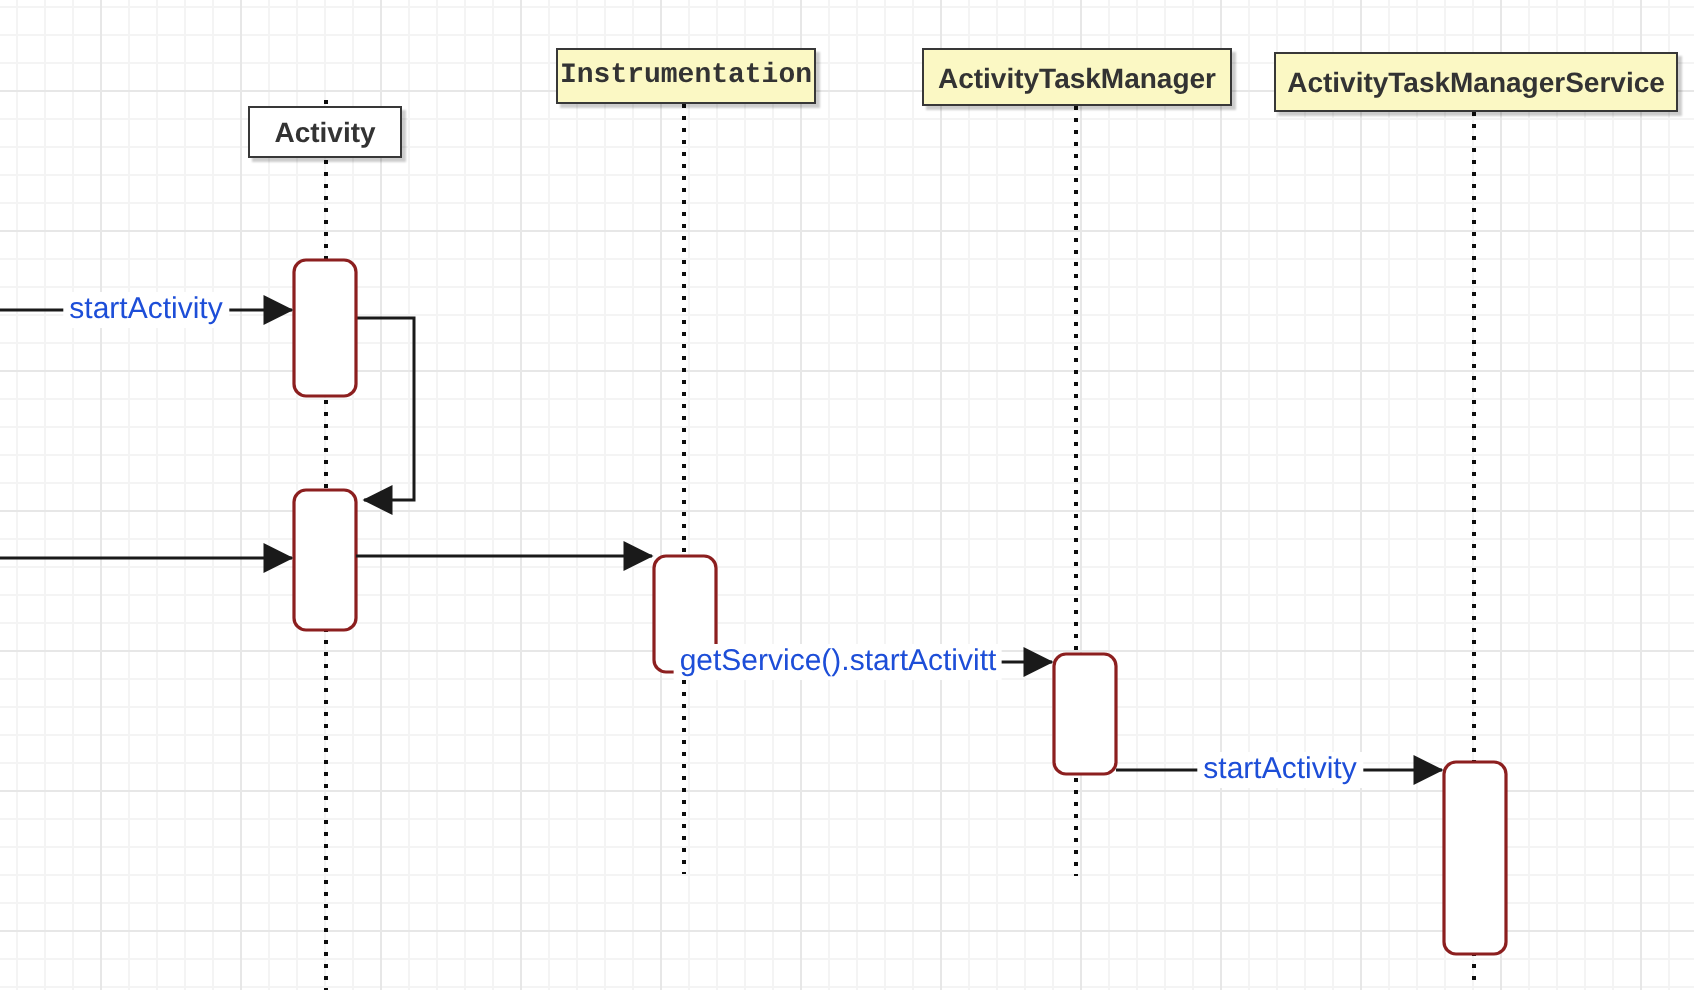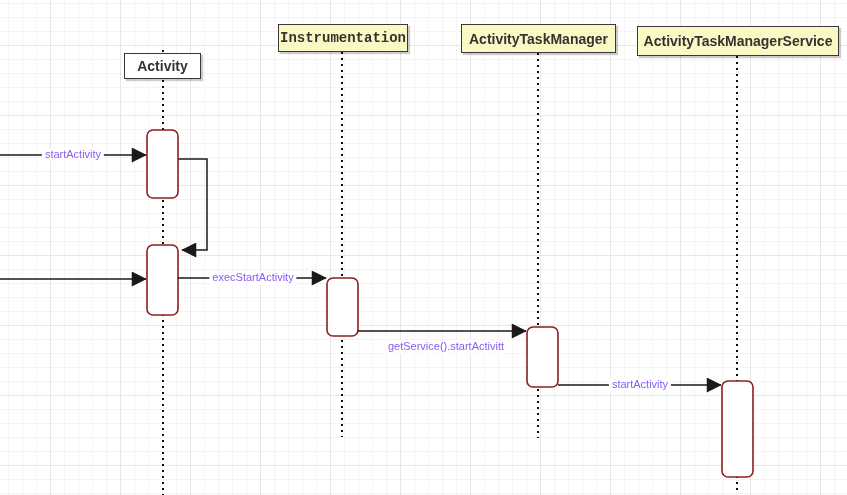--- a/index.html
+++ b/index.html
@@ -51,23 +51,23 @@
     color: #333333;
     white-space: nowrap;
   }
   .actor-white { background: #ffffff; }
   .actor-yellow { background: #fbf8c4; }
   .msg-label {
     position: absolute;
     transform: translate(-50%, -50%);
     background: #ffffff;
     padding: 0 3px;
-    font-size: 11px;
+    font-size: 15px;
     font-weight: 400;
-    color: #8b5cf6;
+    color: #1d4ed8;
     white-space: nowrap;
     line-height: 1.2;
   }
 </style>
 </head>
 <body>
 
 <div class="canvas">
 
   <svg class="diagram-svg" viewBox="0 0 847 495" xmlns="http://www.w3.org/2000/svg">
@@ -104,17 +104,16 @@
     <span>Instrumentation</span>
   </div>
   <div class="actor-box actor-yellow" style="left:461px; top:24px; width:155px; height:29px;">
     <span>ActivityTaskManager</span>
   </div>
   <div class="actor-box actor-yellow" style="left:637px; top:26px; width:202px; height:30px;">
     <span>ActivityTaskManagerService</span>
   </div>
 
   <div class="msg-label" style="left:73px; top:155px;">startActivity</div>
-  <div class="msg-label" style="left:253px; top:278px;">execStartActivity</div>
-  <div class="msg-label" style="left:446px; top:331px;margin-top:16px;">getService().startActivitt</div>
+  <div class="msg-label" style="left:419px; top:331px;">getService().startActivitt</div>
   <div class="msg-label" style="left:640px; top:385px;">startActivity</div>
 
 </div>
 
 </body></html>

